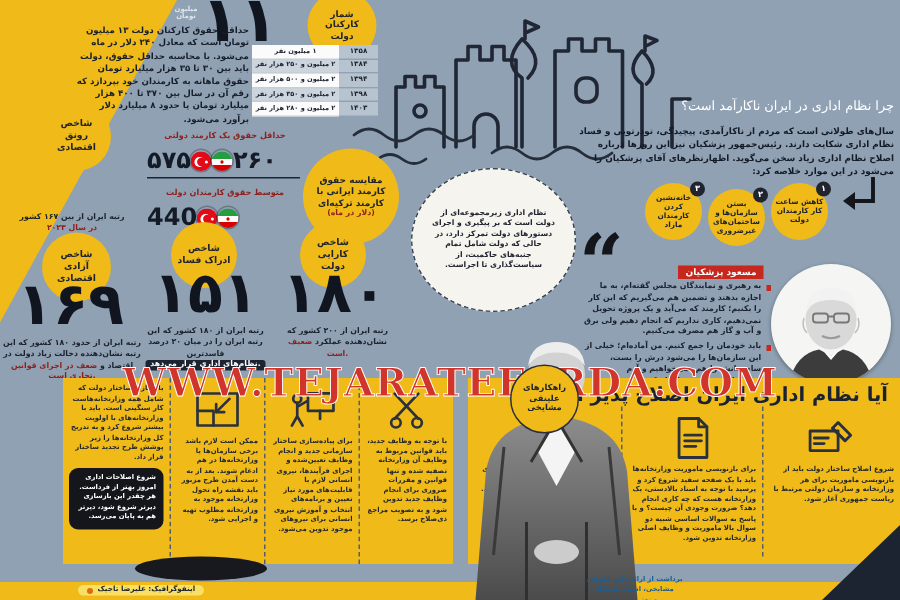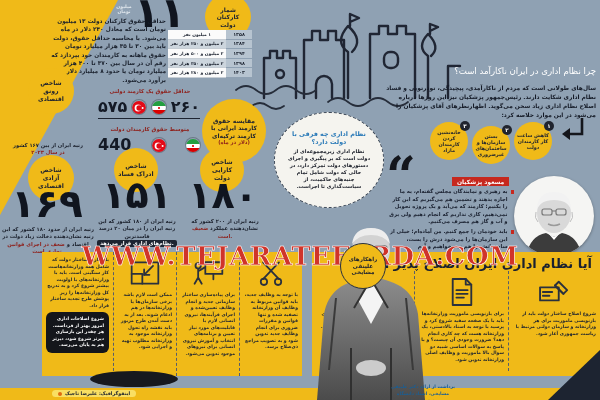--- a/index.html
+++ b/index.html
@@ -10,21 +10,21 @@
   .ctr{text-align:center}
   .yc{background:#f0ba18;border-radius:50%;display:flex;align-items:center;justify-content:center;
       text-align:center;font-weight:bold;color:#20242e;line-height:1.25}
   .badge{position:absolute;width:10px;height:10px;border-radius:50%;background:#20242e;color:#fff;
          font-size:5.5px;display:flex;align-items:center;justify-content:center;font-weight:bold}
   .bignum{font-weight:bold;color:#10151f;text-align:center;line-height:1;letter-spacing:-1px}
   .cap{font-size:5.2px;line-height:1.4;text-align:center;color:#1c222e;font-weight:bold}
   .hl{color:#8e1f1a}
   .pill-dark{display:inline-block;background:#1d2431;color:#fff;padding:0 3px;border-radius:2px}
   .salhead{font-size:5.4px;font-weight:bold;color:#8e1f1a;text-align:center}
-  .salrow{display:flex;align-items:center;justify-content:space-between}
+  .salrow{display:flex;align-items:center;justify-content:flex-start}
   .salnum{font-size:16px;font-weight:bold;color:#141a26;line-height:1}
   .flag{width:14px;height:14px;border-radius:50%;overflow:hidden;box-shadow:0 0 0 1px rgba(0,0,0,.25)}
   .ybox{background:#f0ba18;display:flex;direction:rtl}
   .col{border-left:1px dashed #565d6b;padding:5px 4px 3px;overflow:hidden;box-sizing:border-box}
   .col:last-child{border-left:none}
   .col .txt{font-size:4.6px;line-height:1.42;font-weight:bold;color:#23282f;direction:rtl;text-align:right}
   .iconwrap{height:32px;display:flex;align-items:center;justify-content:center;margin-bottom:3px}
   .icn{stroke:#2a313d;fill:none;stroke-width:2;stroke-linecap:round;stroke-linejoin:round}
   .qline{display:flex;direction:rtl;gap:3px;margin-bottom:2.5px}
   .qdot{width:3.5px;height:3.5px;background:#c6281e;margin-top:2px;flex:0 0 auto}
@@ -236,21 +236,20 @@
     <span>شاخص کارایی دولت</span>
   </div>
   <div class="c bignum" style="left:184px;top:176px;width:78px;font-size:38px;z-index:3">۱۸۰</div>
   <div class="c cap" style="left:190px;top:218px;width:70px;z-index:3">
     <span>رتبه ایران از ۲۰۰ کشور که نشان‌دهنده عملکرد</span>
     <span class="hl">ضعیف است.</span>
   </div>
 
   <div class="c" style="left:274px;top:112px;width:110px;height:96px;background:#f5f4ef;border:1.6px dashed #3a4452;border-radius:50%;
               display:flex;flex-direction:column;align-items:center;justify-content:center;padding:8px 12px;box-sizing:border-box;z-index:4">
-    <div class="rtl ctr" style="font-size:6.4px;font-weight:bold;color:#2a7ab8;text-align:center;margin-bottom:2px">نظام اداری چه فرقی با دولت دارد؟</div>
     <div class="rtl ctr" style="font-size:5.1px;line-height:1.4;font-weight:bold;color:#20242e;text-align:center">نظام اداری زیرمجموعه‌ای از دولت است که بر پیگیری و اجرای دستورهای دولت تمرکز دارد، در حالی که دولت شامل تمام جنبه‌های حاکمیت، از سیاست‌گذاری تا اجراست.</div>
   </div>
 
   <div class="c ybox" style="left:42px;top:252px;width:260px;height:124px;z-index:5">
     <div class="col" style="width:63px">
       <div class="iconwrap">
           <svg width="30" height="30" viewBox="0 0 34 34" class="icn">
             <line x1="8" y1="5" x2="26" y2="24"></line>
             <line x1="26" y1="5" x2="8" y2="24"></line>
             <circle cx="9" cy="27" r="3.6"></circle>

